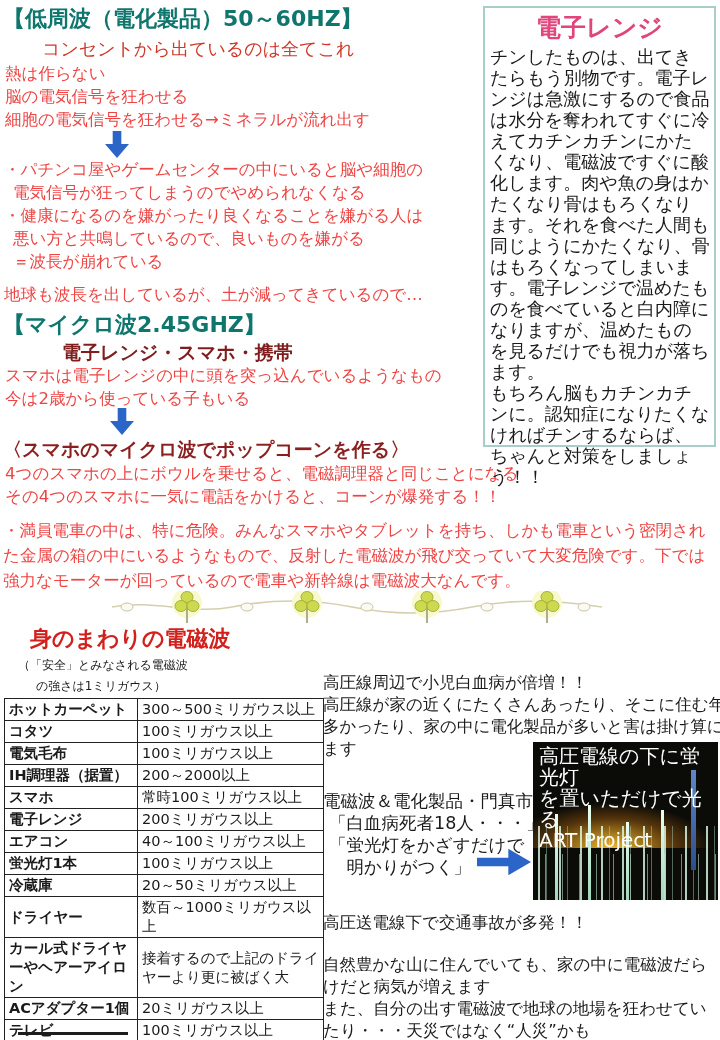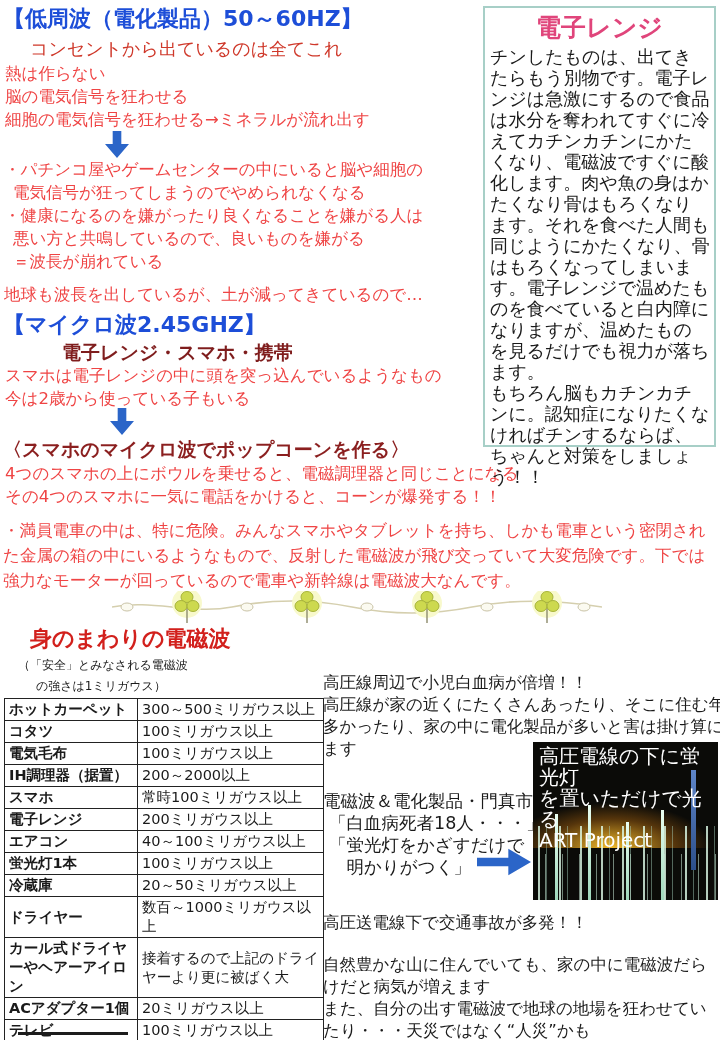--- a/index.html
+++ b/index.html
@@ -1,20 +1,20 @@
 <!DOCTYPE html>
 <html><head>
 <meta charset="utf-8">
 <style>
   html,body{margin:0;padding:0;background:#ffffff;}
   .page{position:relative;width:720px;height:1040px;background:#ffffff;overflow:hidden;
         font-family:"DejaVu Sans","Liberation Sans",sans-serif;color:#1a1a1a;}
   .abs{position:absolute;white-space:pre-wrap;}
-  .h1red{color:#1d4ed8;font-weight:bold;font-size:22px;line-height:26px;}
-  .h2red{color:#cf382a;font-size:18px;line-height:22px;}
+  .h1red{color:#0f766e;font-weight:bold;font-size:22px;line-height:26px;}
+  .h2red{color:#cf382a;font-size:18px;line-height:22px;margin-left:12px;}
   .h2redb{color:#7f1d1d;font-weight:bold;font-size:19px;line-height:22px;margin-left:34px;}
   .hdark{color:#8b1f1f;font-weight:bold;font-size:19px;line-height:23px;}
   .body-line{font-size:16.5px;line-height:23px;color:#ef4444;}
   .indent{padding-left:9px;}
   .down-arrow{position:absolute;width:24px;height:27px;background:#2b65c8;
       clip-path:polygon(32% 0,68% 0,68% 48%,100% 48%,50% 100%,0 48%,32% 48%);}
   .right-arrow{position:absolute;width:54px;height:30px;background:#2b65c8;
       clip-path:polygon(0 36%,58% 36%,58% 6%,100% 50%,58% 94%,58% 64%,0 64%);}
   .mw-box{position:absolute;left:483px;top:6px;width:233px;height:441px;
       border:2px solid #a7cfc7;background:#ffffff;box-sizing:border-box;}

